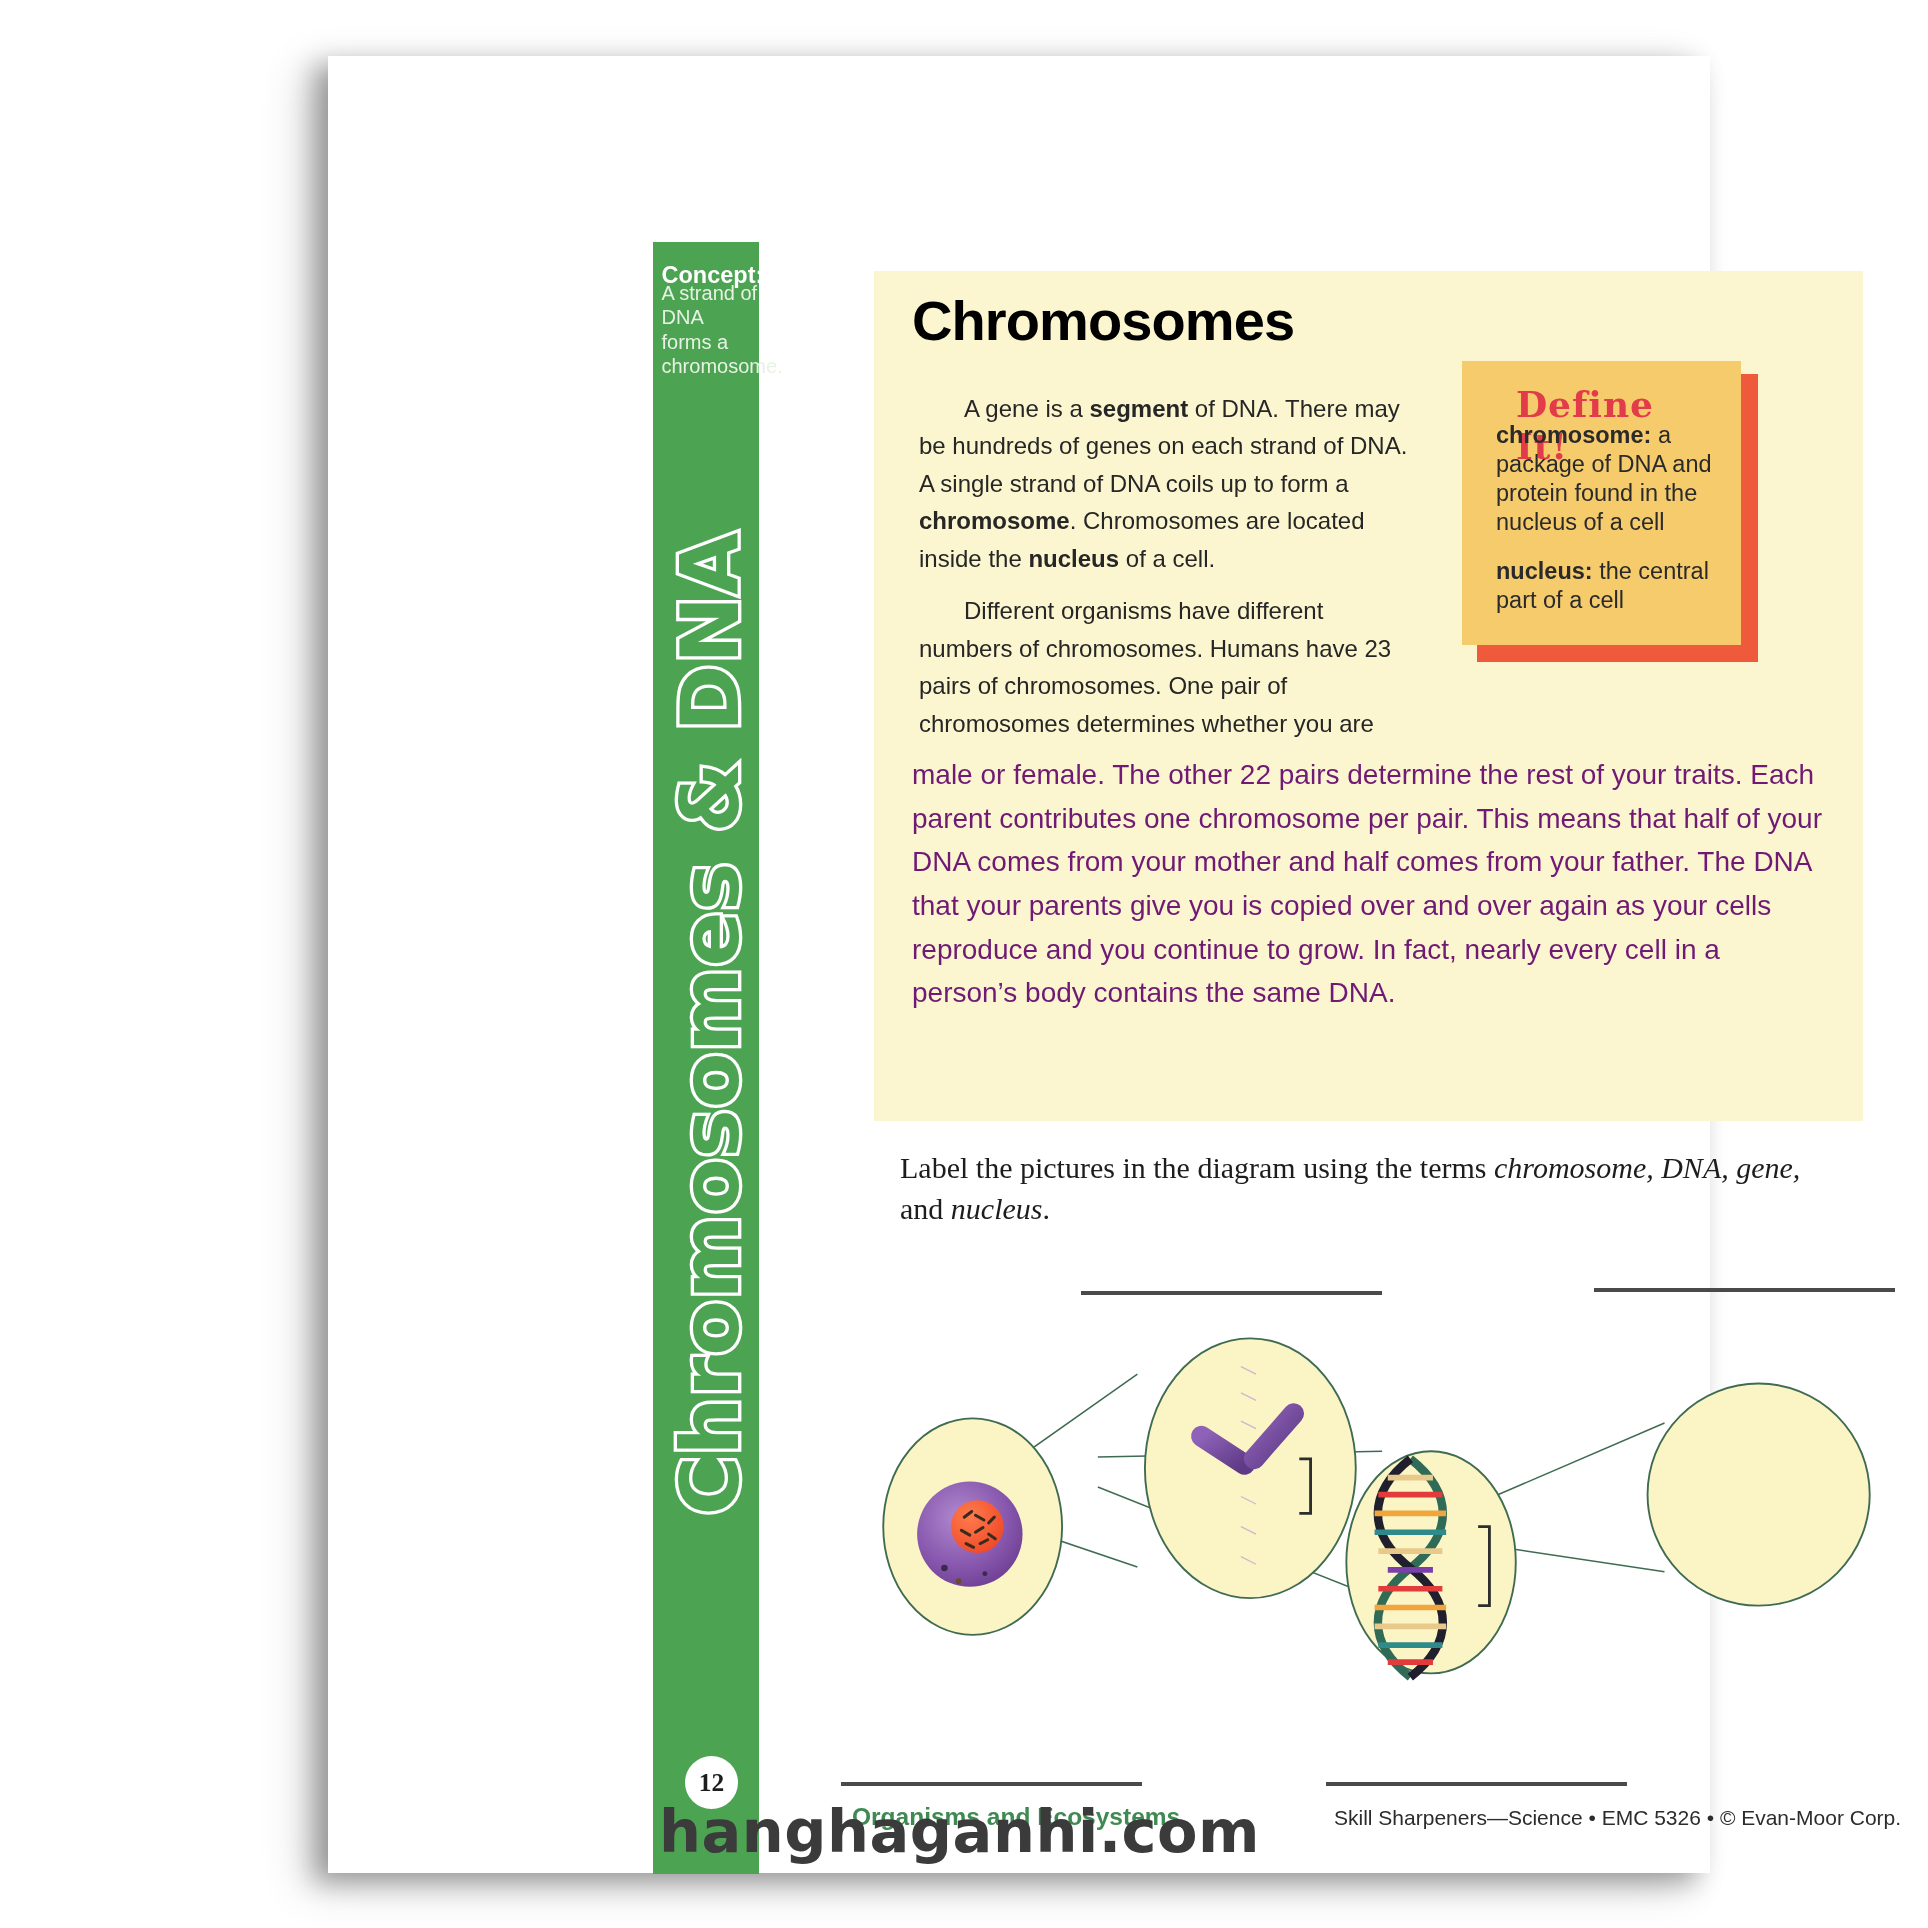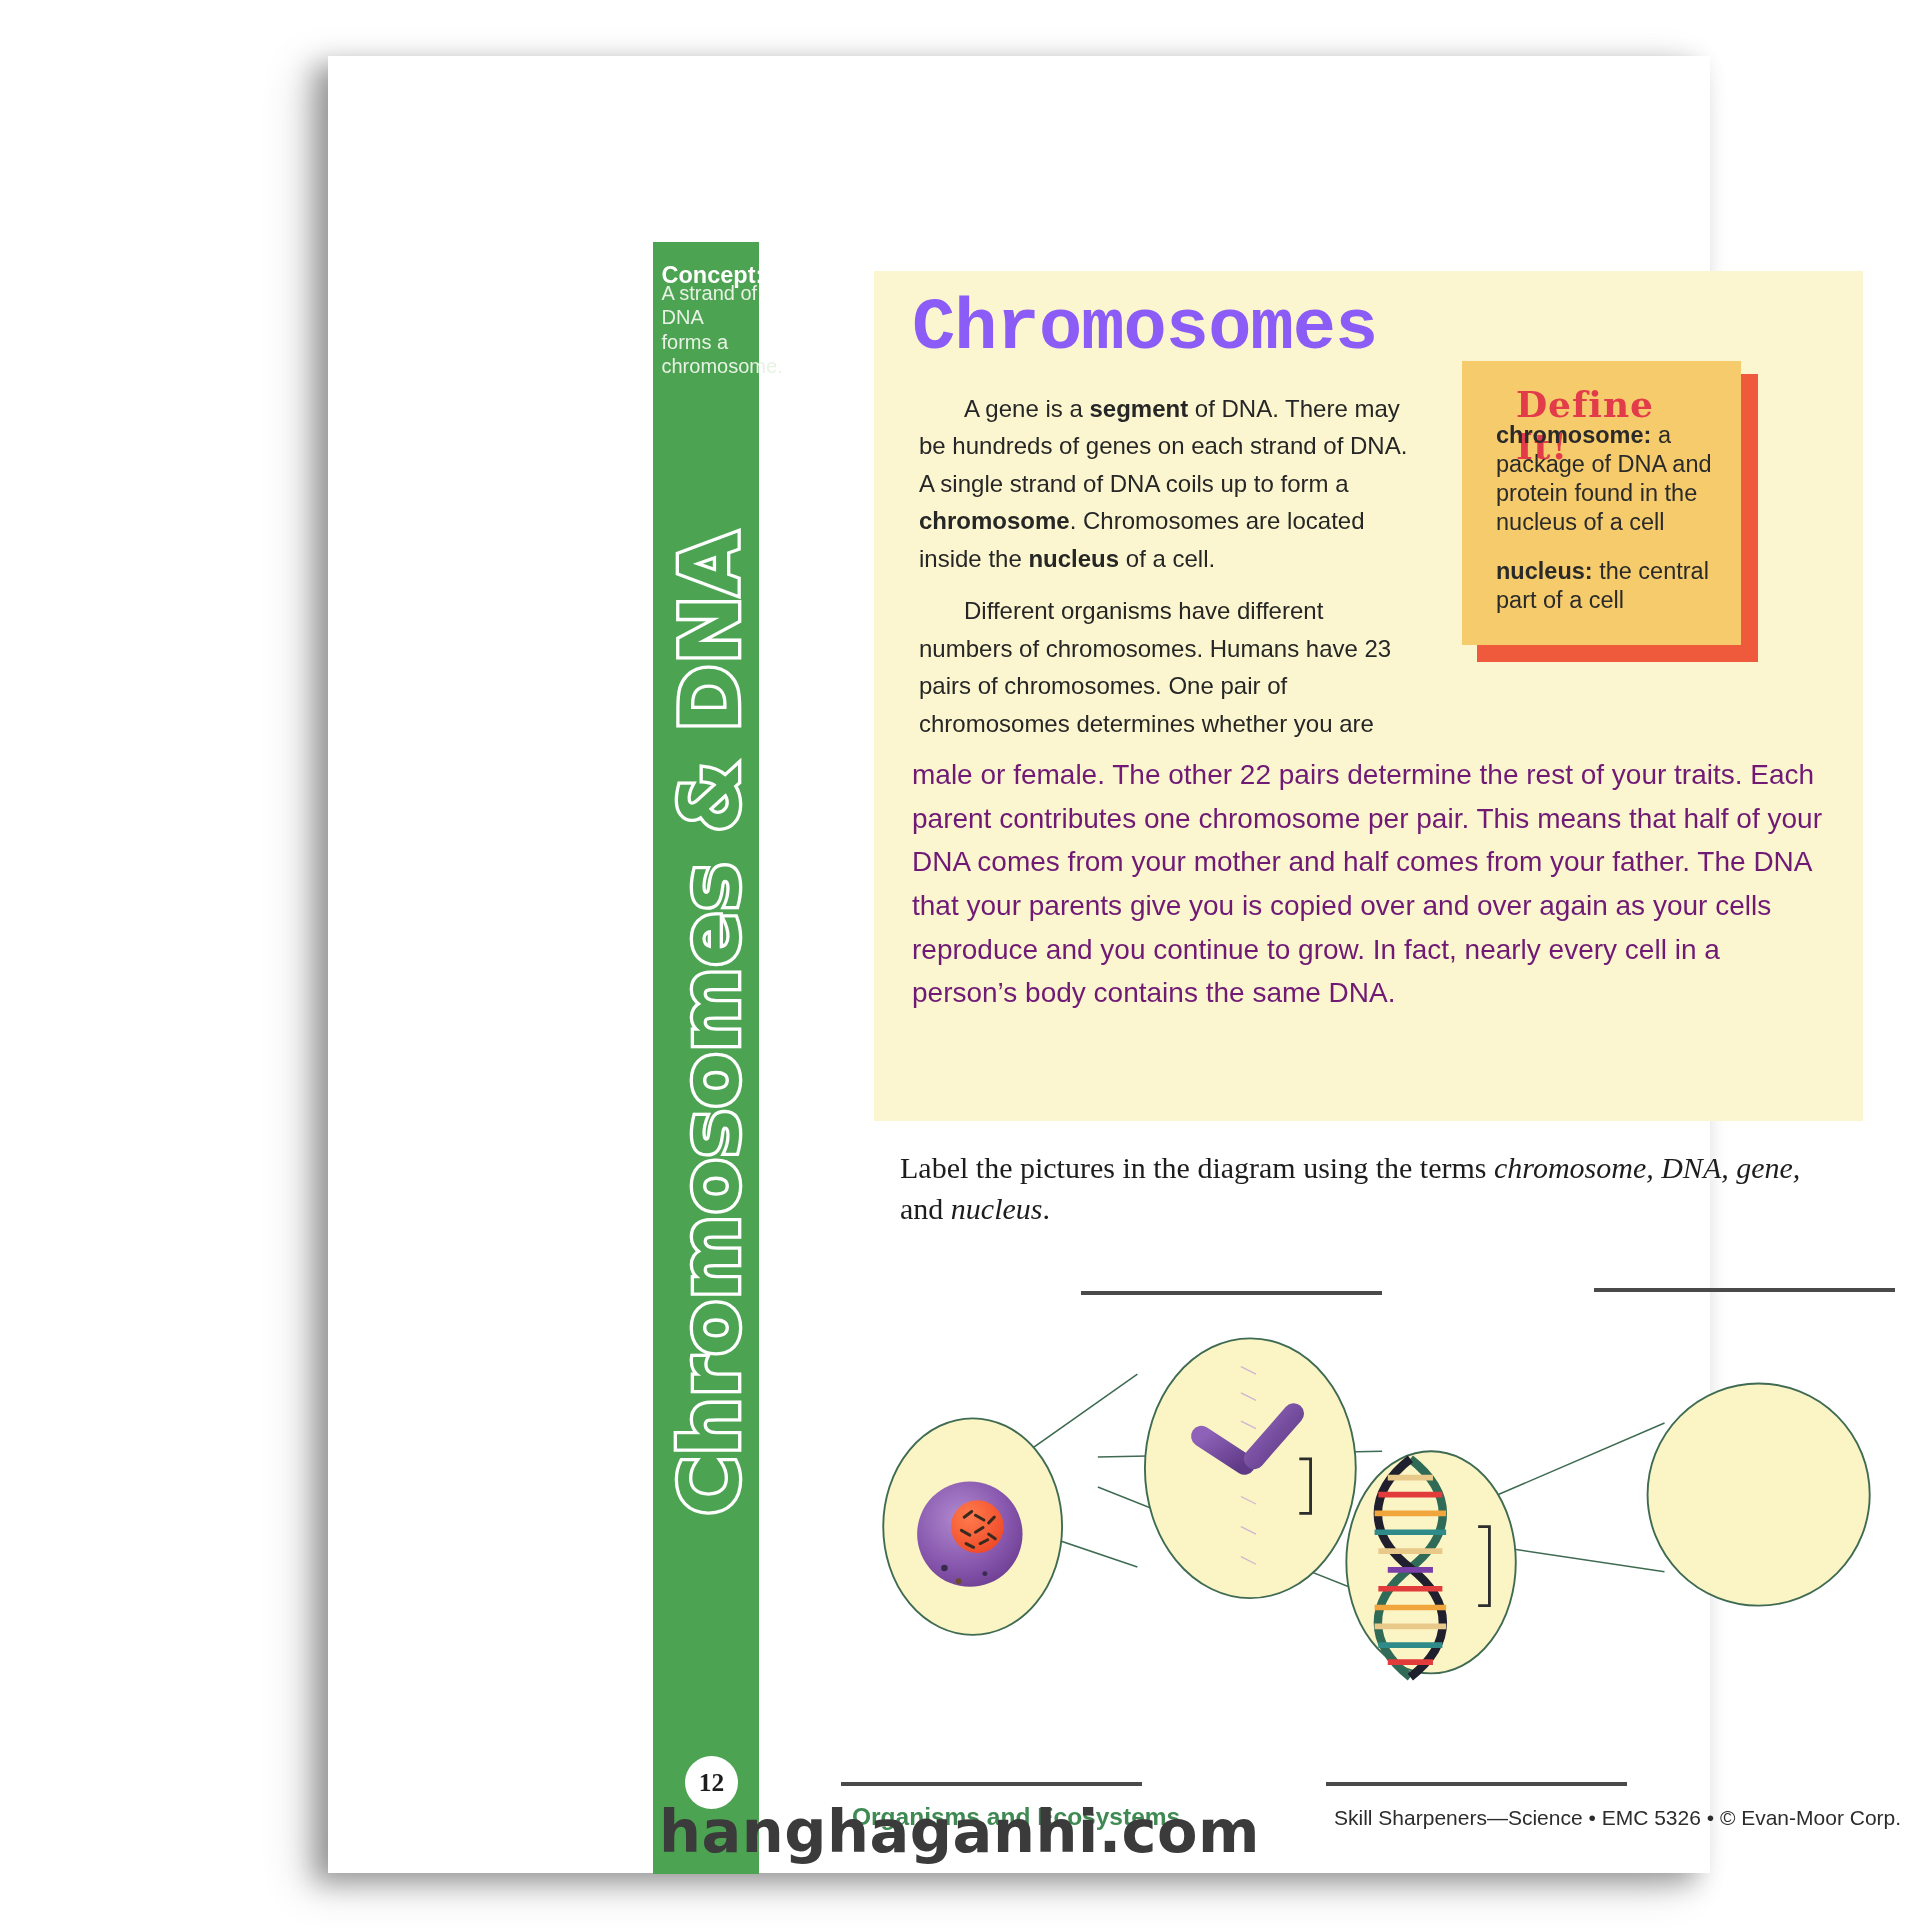--- a/index.html
+++ b/index.html
@@ -61,22 +61,22 @@
     font-family:"Liberation Serif", serif;
   }
 
   
   .article{
     position:absolute;left:546px;top:215px;width:989px;height:850px;
     background:#fbf6cf;
   }
   .headline{
     position:absolute;left:38px;top:17px;
-    font-family:Liberation Mono, monospace;
-    font-size:72px;font-weight:bold;color:#8b5cf6;letter-spacing:-0.9px;
+    font-family:Liberation Sans, sans-serif;
+    font-size:56px;font-weight:bold;color:#000000;letter-spacing:-0.9px;
   }
   .body-col{
     position:absolute;left:45px;top:119px;width:499px;
     font-size:24px;line-height:1.56;color:#262626;
     font-family:"Liberation Sans", sans-serif;
   }
   .body-wide{
     position:absolute;left:38px;top:482px;width:913px;
     font-size:28px;line-height:1.56;color:#701a75;
   }

